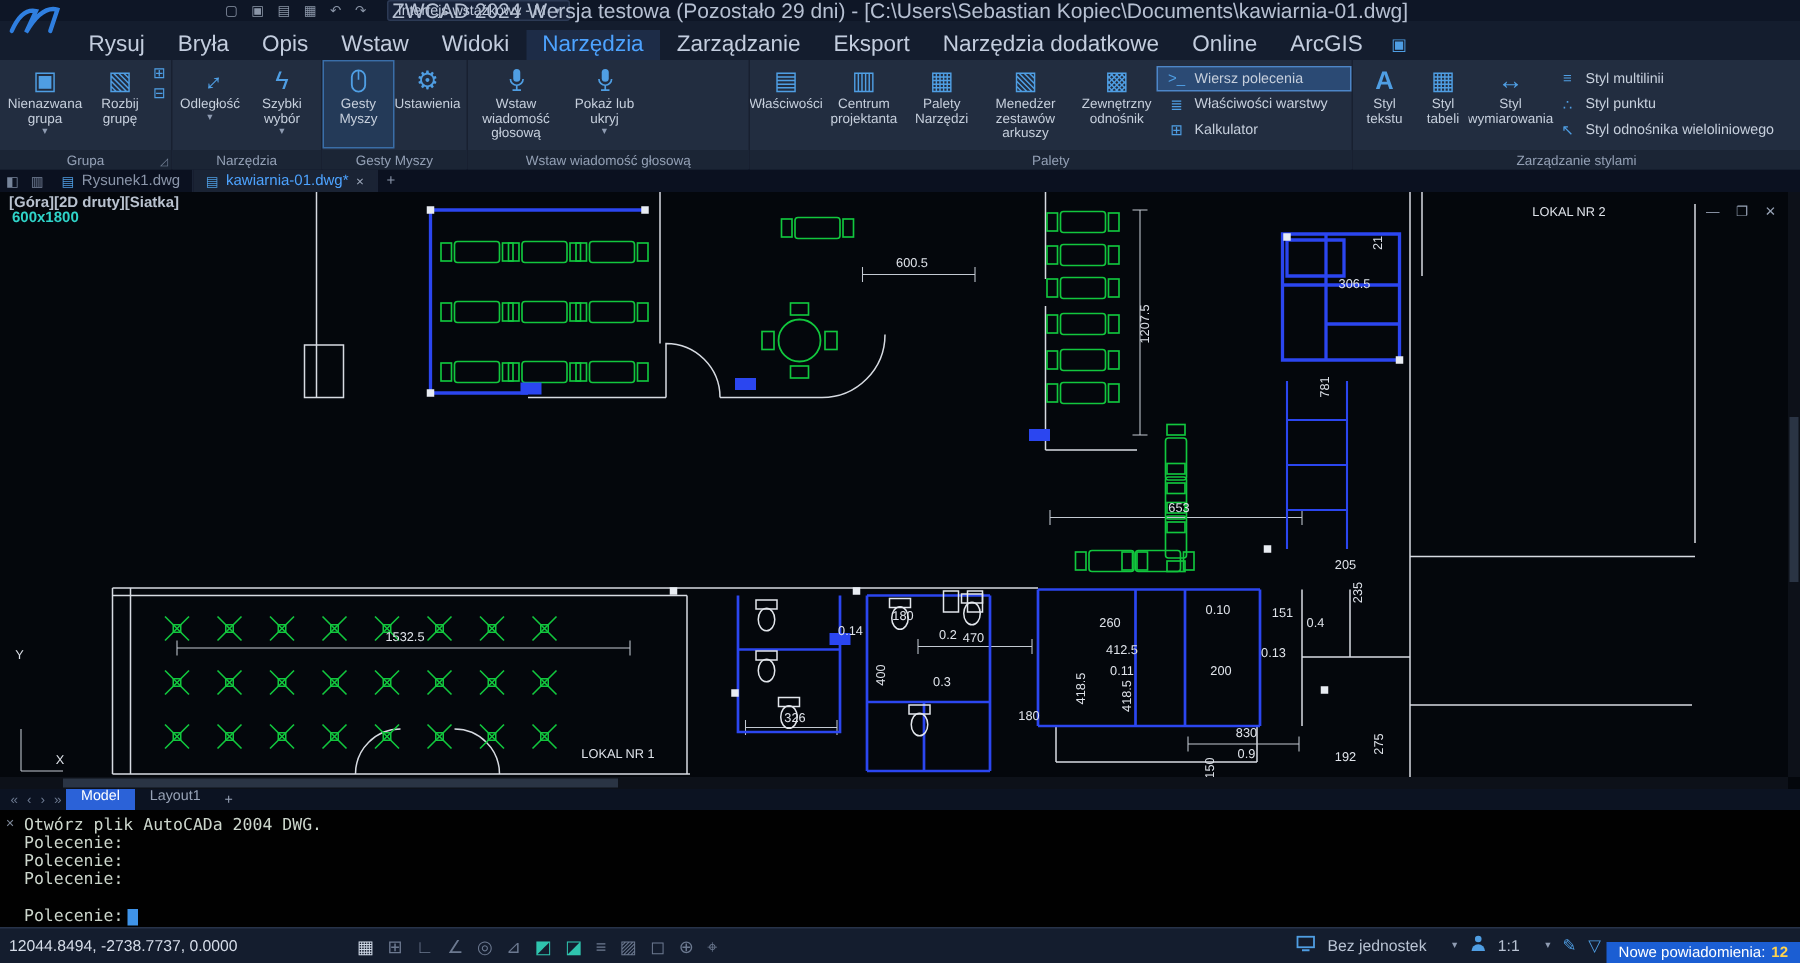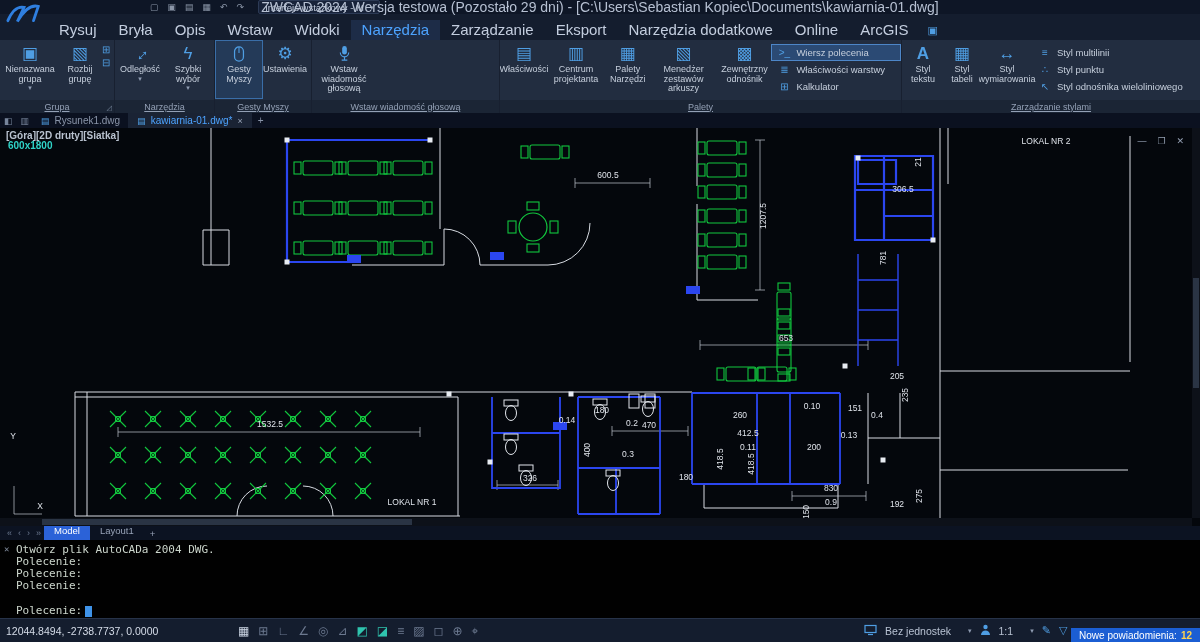--- a/index.html
+++ b/index.html
@@ -17,21 +17,21 @@
   .menubar{height:26px;background:#141d2e;display:flex;align-items:flex-end;padding-left:48px;}
   .tabs{display:flex;height:20px;align-items:stretch;}
   .mtab{padding:0 11px;font-size:15px;color:#c3cdde;line-height:20px;white-space:nowrap;}
   .mtab.act{color:#4da3ff;background:#1d2c47;}
   .mico{margin-left:8px;color:#4f9ee3;font-size:11px;line-height:20px;}
 
   
   .ribbon{height:73px;background:#222d40;display:flex;}
   .rgroup{display:flex;flex-direction:column;border-right:1px solid #182030;box-sizing:border-box;flex:none;}
   .rbody{height:60px;display:flex;align-items:flex-start;padding:1px 1px 0 1px;}
-  .rlabel{height:13px;background:#1b2535;color:#93a0b5;font-size:9px;display:flex;align-items:center;justify-content:center;position:relative;white-space:nowrap;overflow:hidden;text-decoration:underline;}
+  .rlabel{height:13px;background:#1b2535;color:#93a0b5;font-size:9px;display:flex;align-items:center;justify-content:center;position:relative;white-space:nowrap;overflow:hidden;}
   .launch{position:absolute;right:2px;bottom:1px;font-size:7px;color:#77859b;}
   .bigbtn{height:57px;display:flex;flex-direction:column;align-items:center;padding:1px 1px;color:#c6cfdc;font-size:9px;line-height:9.5px;text-align:center;box-sizing:border-box;}
   .bigbtn .bic{height:23px;display:flex;align-items:center;justify-content:center;font-size:17px;color:#4f9ee3;flex:none;}
   .bigbtn .lbl{overflow:hidden;}
   .bigbtn.hl{background:#243a58;outline:1px solid #3a6ea8;}
   .car{font-size:7px;color:#8f9cb2;line-height:7px;}
   .minicol{display:flex;flex-direction:column;gap:3px;padding:4px 1px;}
   .mini{color:#4f9ee3;font-size:10px;line-height:10px;}
   .rstack{display:flex;flex-direction:column;justify-content:center;height:57px;gap:2px;}
   .sitem{display:flex;align-items:center;gap:5px;font-size:9.5px;color:#c6cfdc;padding:0 5px;height:15px;white-space:nowrap;}
@@ -195,20 +195,31 @@
       <div class="rbody">
         <div class="bigbtn" style="width:62px">
           <span class="bic">
             <svg width="15" height="20" viewBox="0 0 16 20">
                 <rect x="5.5" y="1.5" width="5" height="9" rx="2.5" fill="#4f9ee3"></rect>
                 <path d="M3.5,8.5 a4.5,4.5 0 0 0 9,0" fill="none" stroke="#4f9ee3" stroke-width="1.2"></path>
                 <path d="M8,13 v3 M5,16.5 h6" stroke="#4f9ee3" stroke-width="1.2" fill="none"></path>
               </svg>
           </span>
           <span class="lbl">Wstaw wiadomość głosową</span>
+        </div>
+        <div class="bigbtn" style="width:56px">
+          <span class="bic">
+            <svg width="15" height="20" viewBox="0 0 16 20">
+                <rect x="5.5" y="1.5" width="5" height="9" rx="2.5" fill="#4f9ee3"></rect>
+                <path d="M3.5,8.5 a4.5,4.5 0 0 0 9,0" fill="none" stroke="#4f9ee3" stroke-width="1.2"></path>
+                <path d="M8,13 v3 M5,16.5 h6" stroke="#4f9ee3" stroke-width="1.2" fill="none"></path>
+              </svg>
+          </span>
+          <span class="lbl">Pokaż lub ukryj</span>
+          <span class="car">▾</span>
         </div>
       </div>
       <div class="rlabel">
           <span>Wstaw wiadomość głosową</span>
         </div>
     </div>
 
     <div class="rgroup" style="width:402px">
       <div class="rbody">
         <div class="bigbtn" style="width:46px">

